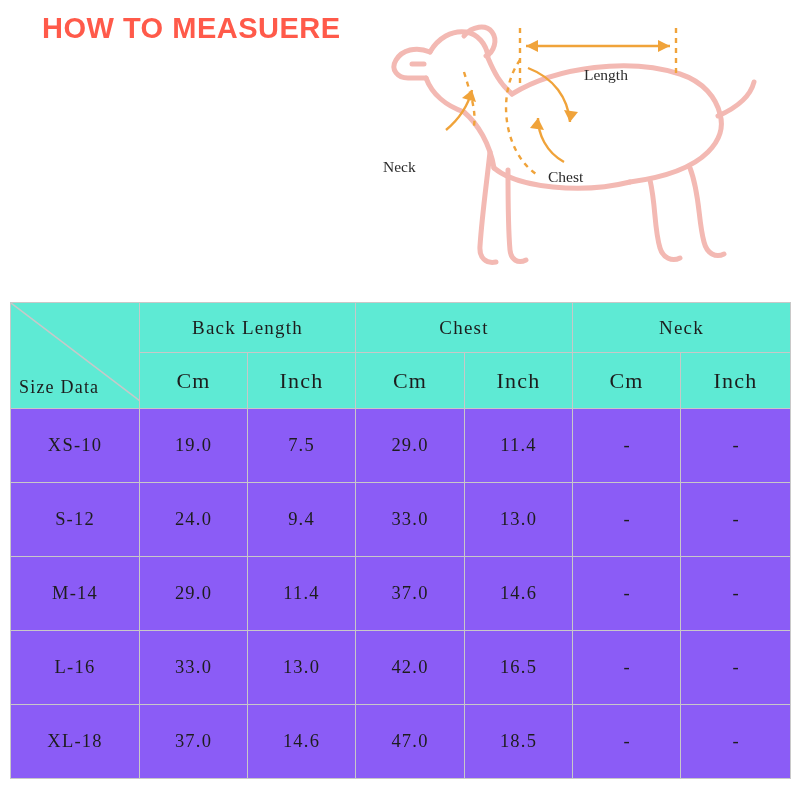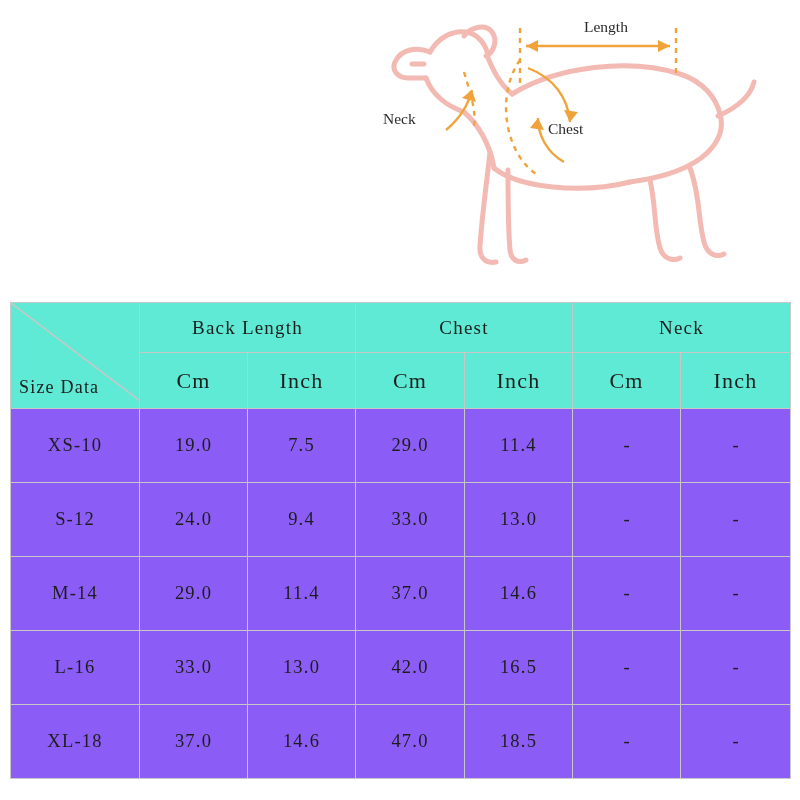--- a/index.html
+++ b/index.html
@@ -64,20 +64,21 @@
     position: absolute;
     left: 368px; top: 2px;
     width: 430px; height: 298px;
   }
   .dogwrap svg { display: block; }
   .lbl {
     position: absolute;
     font-family: "Liberation Serif", serif;
     font-size: 15.5px;
     color: #2b2b2b;
+    margin-top: 48px;
   }
   .lbl-length { left: 216px; top: 16px; }
   .lbl-neck   { left: 15px;  top: 108px; }
   .lbl-chest  { left: 180px; top: 118px; }
 
   
   .tablewrap {
     position: absolute;
     left: 10px; top: 302px;
     width: 780px; height: 490px;
@@ -122,20 +123,21 @@
     color: #1d1d1d;
   }
   .dash { letter-spacing: 0; }
 </style>
 </head>
 <body>
 
 <div id="page">
 
   <div class="top">
+    <div class="headline">HOW TO MEASUERE</div>
   </div>
 
   <div class="dogwrap">
     <svg width="430" height="298" viewBox="0 0 430 298">
       <g fill="none" stroke="#f3b9b3" stroke-width="5" stroke-linecap="round" stroke-linejoin="round">
 
         <path d="M62 50 C48 44 34 48 28 58 C22 68 30 76 40 76 L58 76"></path>
         <path d="M62 50 C70 36 84 28 98 30 C110 32 118 42 120 54"></path>
         <path d="M44 62 L56 62"></path>
 

